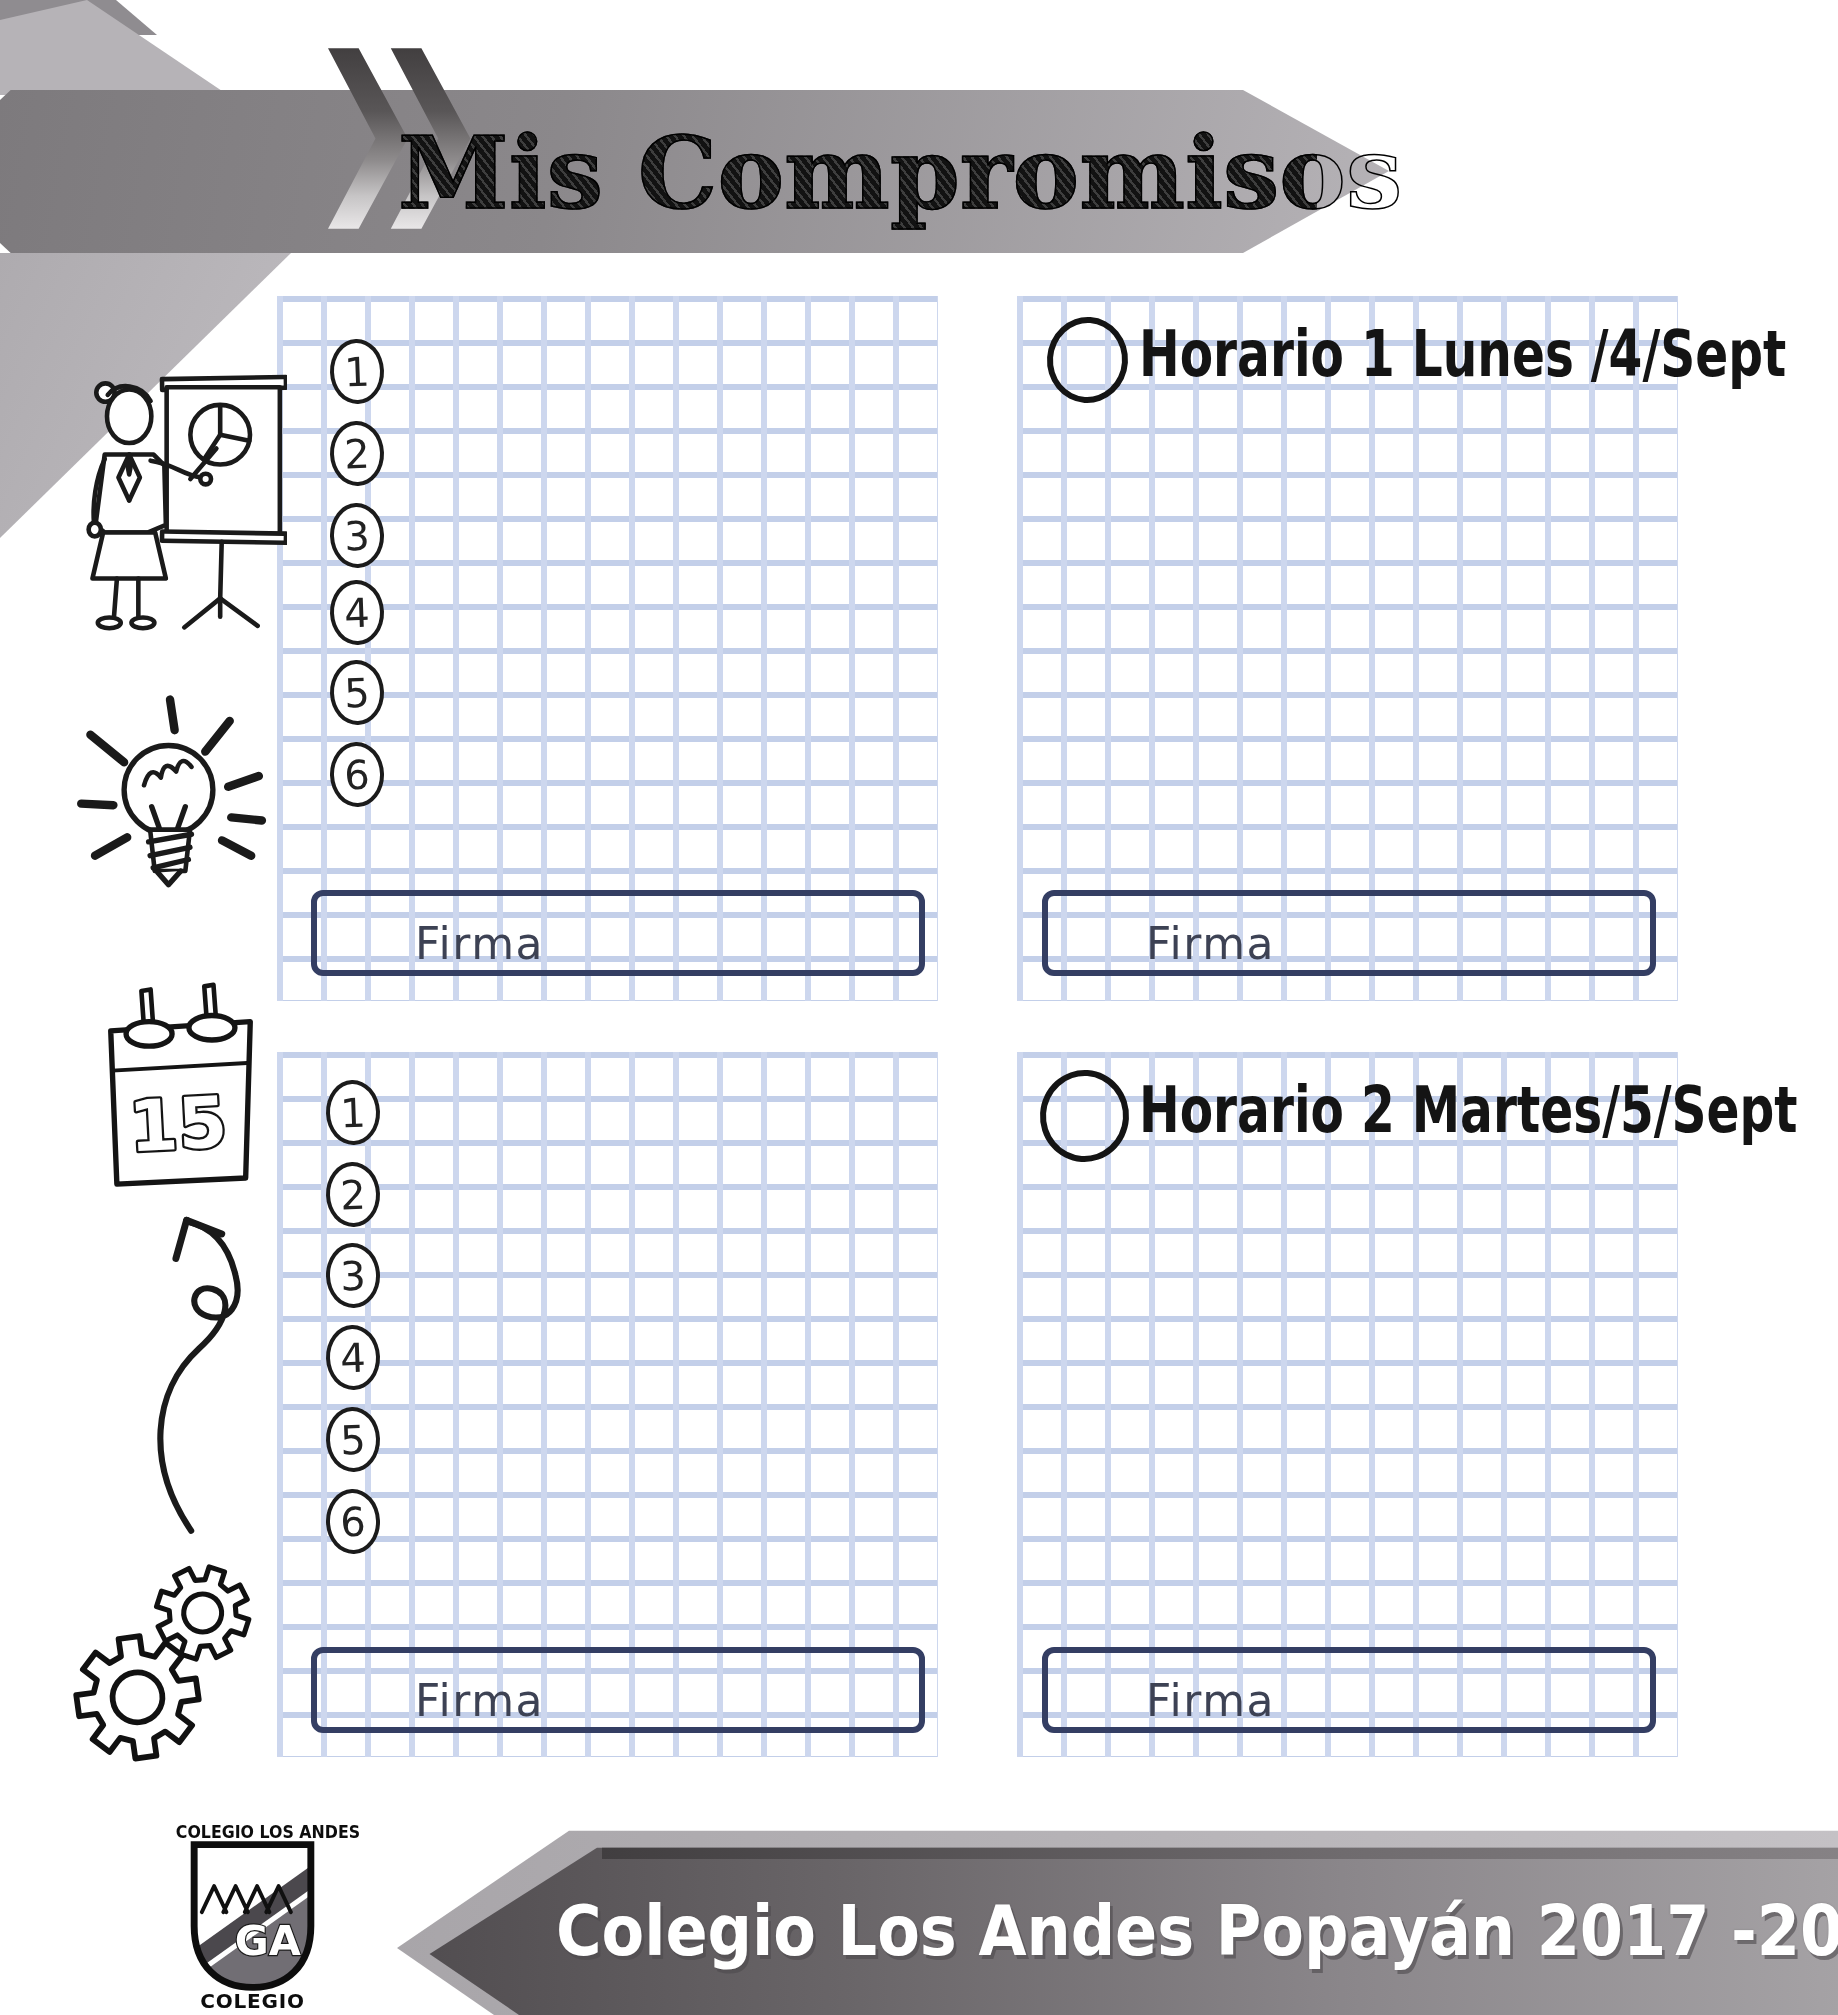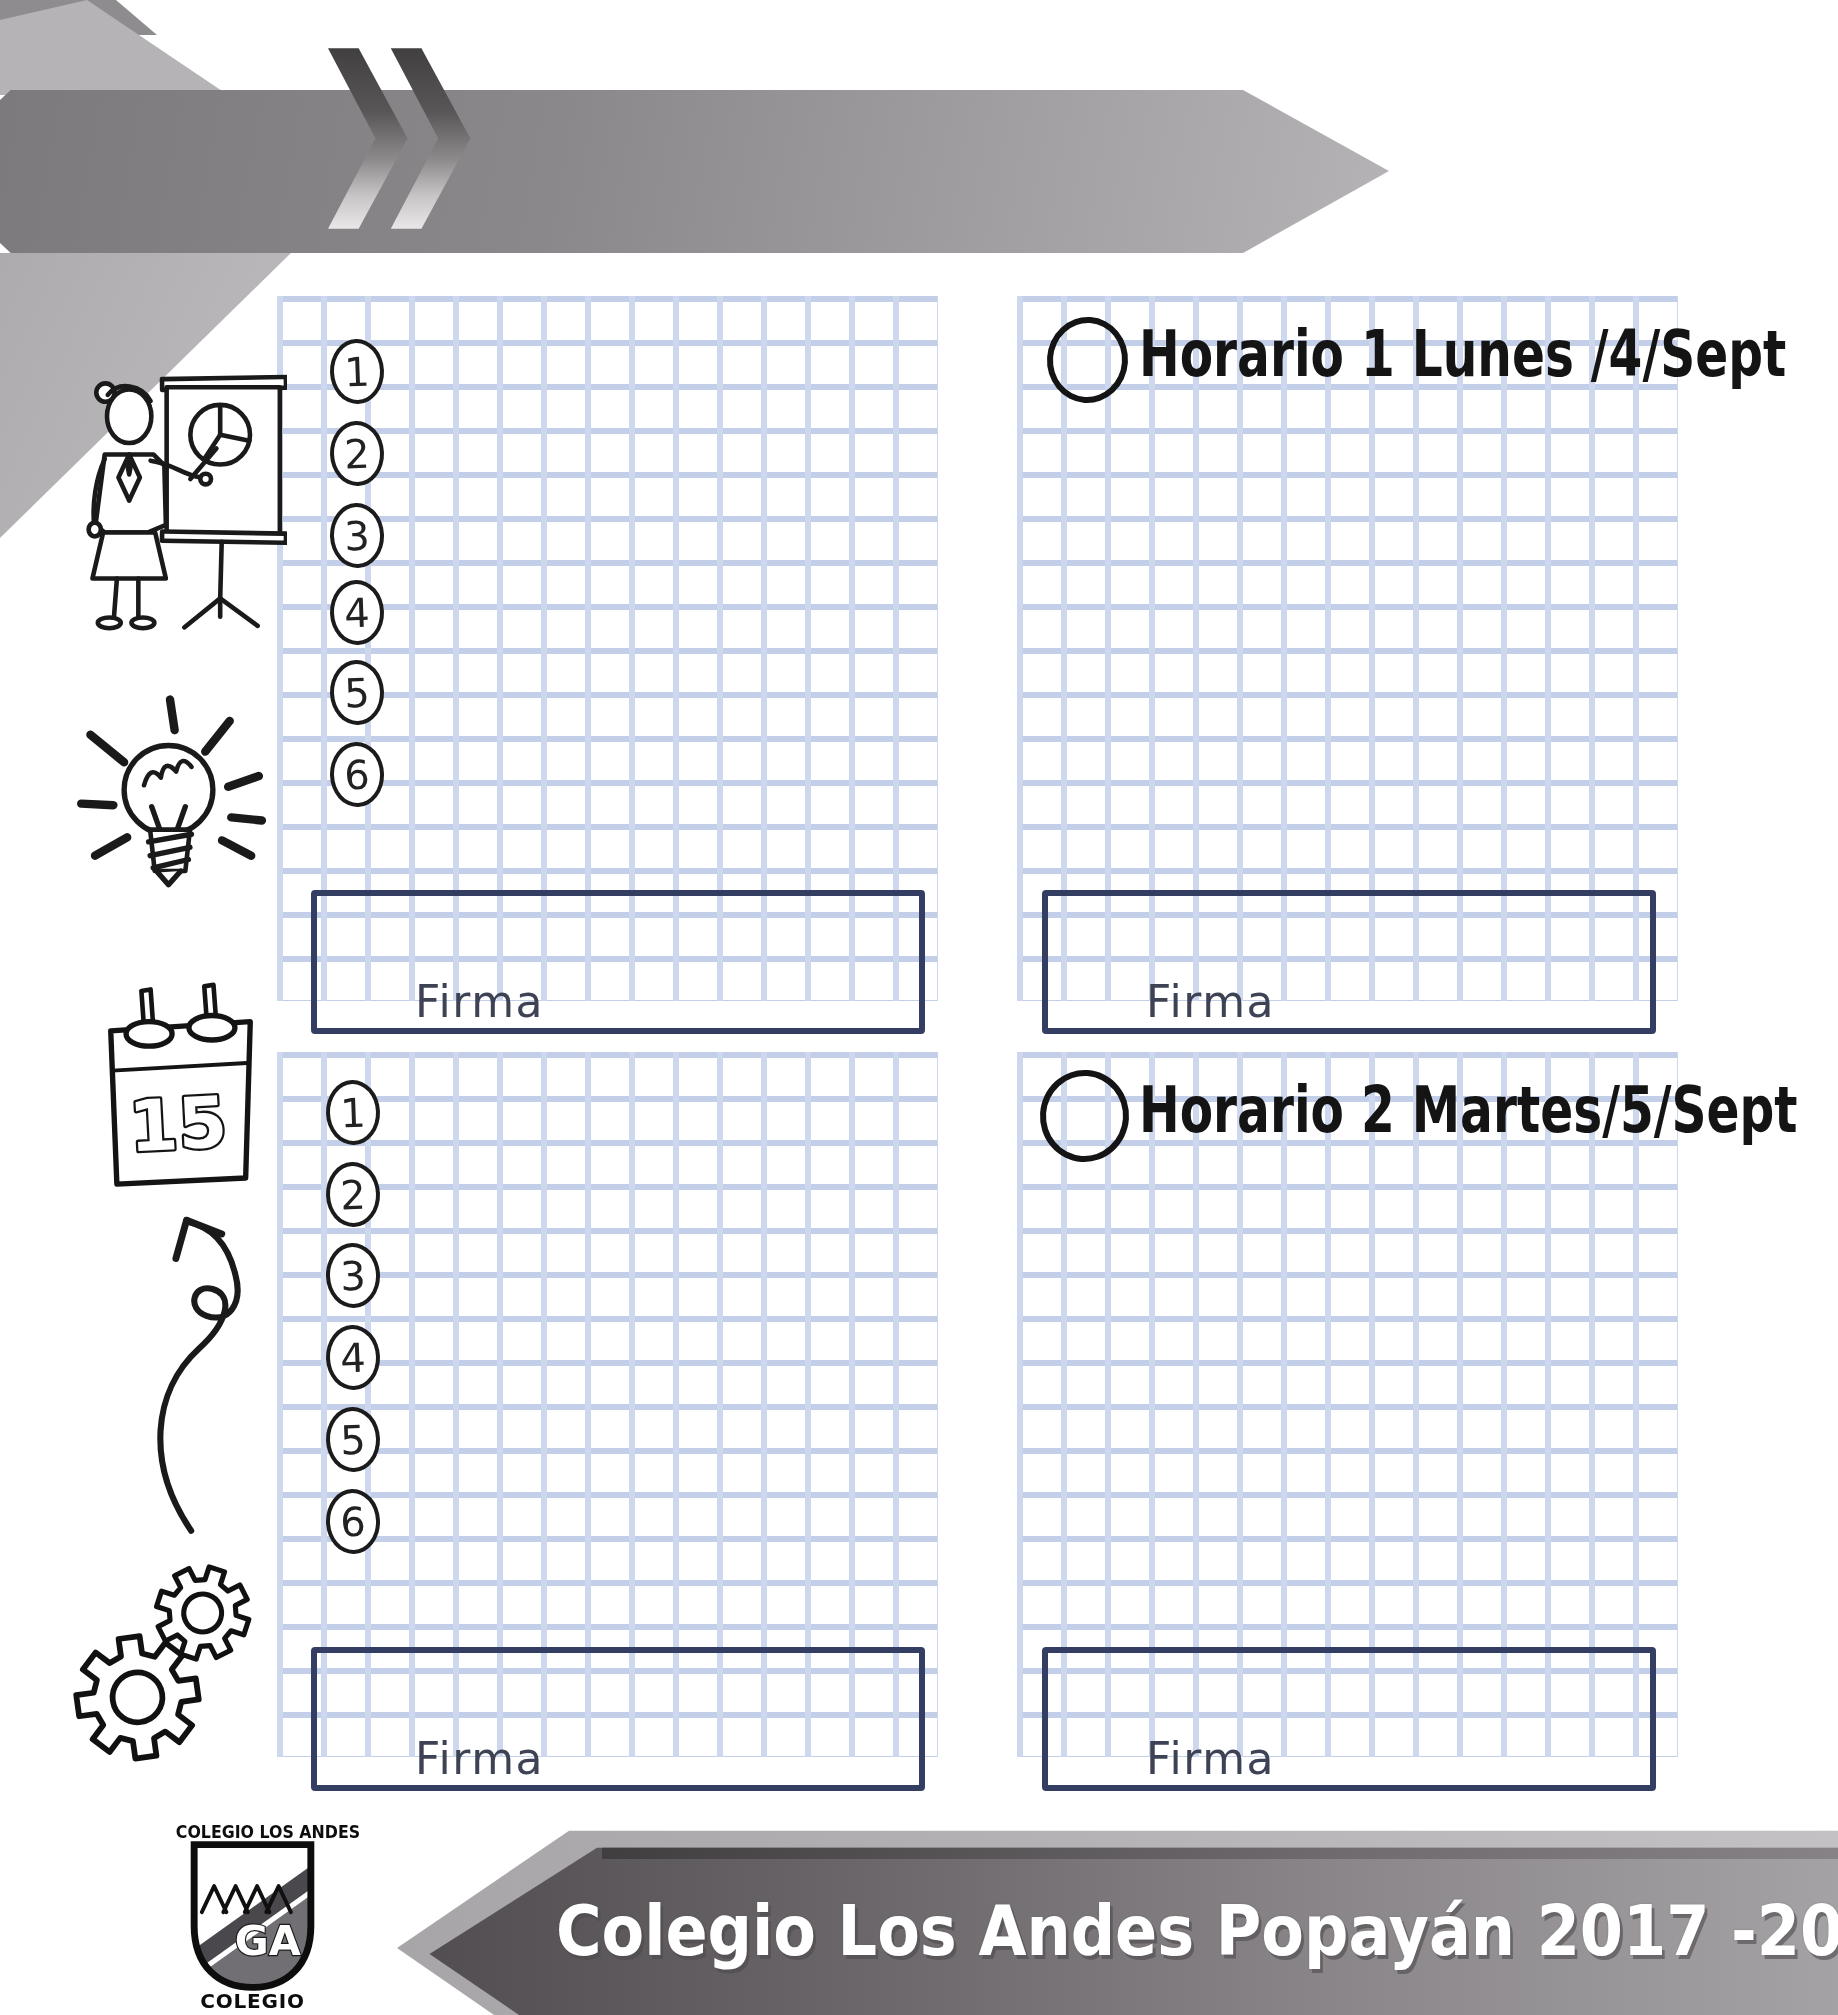--- a/index.html
+++ b/index.html
@@ -32,22 +32,22 @@
   
   .grid-panel{position:absolute;width:661px;height:705px;background:#fff;
     background-image:
       repeating-linear-gradient(to right,#cdd7ee 0,#cdd7ee 6.1px,transparent 6.1px,transparent 44px),
       repeating-linear-gradient(to bottom,#c3cfe9 0,#c3cfe9 6.1px,transparent 6.1px,transparent 44px);}
 
   .num-circle{position:absolute;width:46px;height:57px;border:4.6px solid #1b1b1b;
     border-radius:50%;background:#fff;display:flex;align-items:center;justify-content:center;
     font-size:40px;color:#222;transform:rotate(-2deg);line-height:1;}
 
-  .firma-box{position:absolute;width:614px;height:144px;box-sizing:border-box;
-    border:6.9px solid #343e63;border-radius:4px;background:transparent;}
+  .firma-box{position:absolute;width:614px;height:86px;box-sizing:border-box;
+    border:6.9px solid #343e63;border-radius:12px;background:transparent;}
   .firma-label{position:absolute;font-size:44px;letter-spacing:1.5px;color:#3d4254;}
 
   .horario-circle{position:absolute;border:6.1px solid #141414;border-radius:50%;
     background:transparent;transform:rotate(4deg);}
   .horario-title{position:absolute;white-space:nowrap;font-weight:bold;font-size:64px;
     color:#141414;transform:scaleX(0.76);transform-origin:left center;}
 
   
   .doodle{position:absolute;}
   .doodle path,.doodle line,.doodle polyline,.doodle ellipse,.doodle circle,.doodle rect,.doodle polygon{vector-effect:none;}
@@ -90,20 +90,21 @@
         <stop offset="0.35" stop-color="#595657"></stop>
         <stop offset="0.62" stop-color="#8e8b8c"></stop>
         <stop offset="0.82" stop-color="#c7c5c6"></stop>
         <stop offset="1" stop-color="#e9e7e8"></stop>
       </linearGradient>
     </defs>
     <polygon points="0,0 40,0 104,118 40,236 0,236 62,118" fill="url(#chevGrad)"></polygon>
     <polygon points="82,0 122,0 186,118 122,236 82,236 144,118" fill="url(#chevGrad)"></polygon>
   </svg>
 
+  <div class="page-title">Mis Compromisos</div>
 
   <div class="grid-panel" style="left:277px;top:296px;"></div>
   <div class="grid-panel" style="left:1017px;top:296px;"></div>
   <div class="grid-panel" style="left:277px;top:1052px;"></div>
   <div class="grid-panel" style="left:1017px;top:1052px;"></div>
 
   <div class="num-circle" style="left:330px;top:339px;">
       <span>1</span>
     </div>
   <div class="num-circle" style="left:330px;top:421px;">

